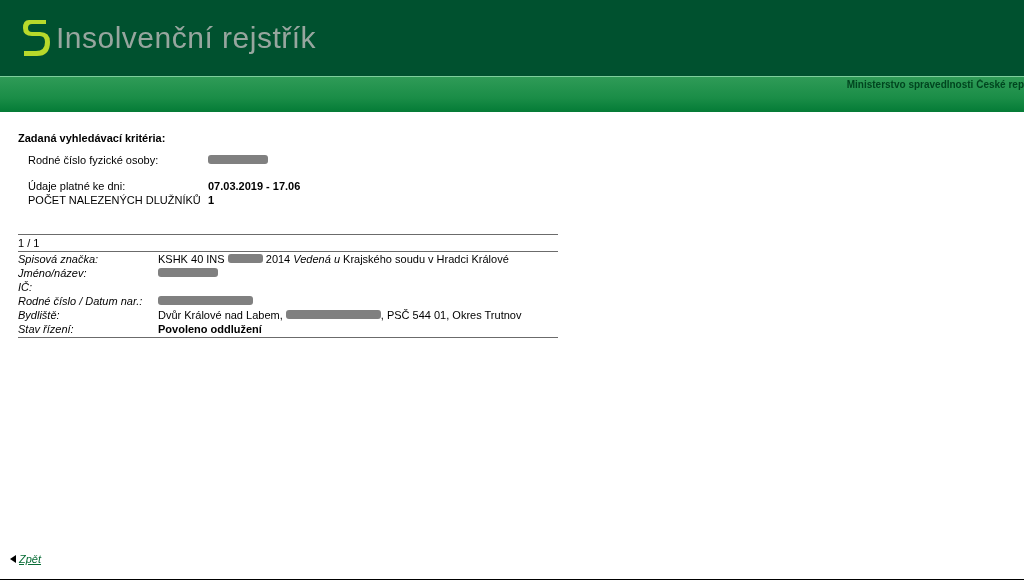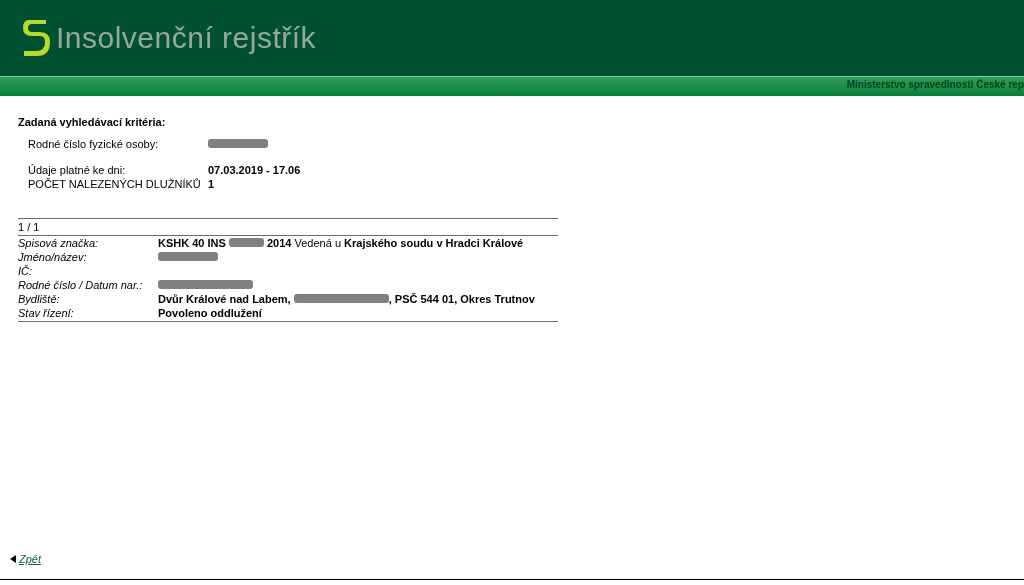--- a/index.html
+++ b/index.html
@@ -26,21 +26,21 @@
     .logo-icon svg { width: 32px; height: 40px; display: block; }
     .site-title {
       color: #97a69f;
       font-size: 30px;
       font-weight: 400;
       margin-left: 6px;
       letter-spacing: 0.5px;
     }
     .banner-gradient {
       width: 100%;
-      height: 20px;
+      height: 36px;
       background: linear-gradient(to bottom, #2f9b57 0%, #1a8d47 60%, #047b36 100%);
       border-top: 1px solid #7dcf9c;
       position: relative;
     }
     .ministry {
       position: absolute;
       right: 0;
       top: 2px;
       font-size: 10px;
       font-weight: bold;
@@ -128,22 +128,22 @@
       padding: 1px 0;
     }
     .res-row .label {
       flex: 0 0 140px;
       font-style: italic;
     }
     .res-row .value {
       flex: 1;
       font-weight: bold;
     }
-    .res-row .value .emph { font-weight: bold; text-align: center; }
-    .res-row .value .norm { font-weight: normal; }
+    .res-row .value .emph { font-weight: normal; text-align: center; }
+    .res-row .value .norm { font-weight: normal; font-style: italic; }
     .res-bottom { border-bottom: 1px solid #6b6b6b; padding-bottom: 2px; }
 
     .back-bar {
       position: absolute;
       left: 10px;
       bottom: 20px;
       display: flex;
       align-items: center;
       gap: 3px;
     }

